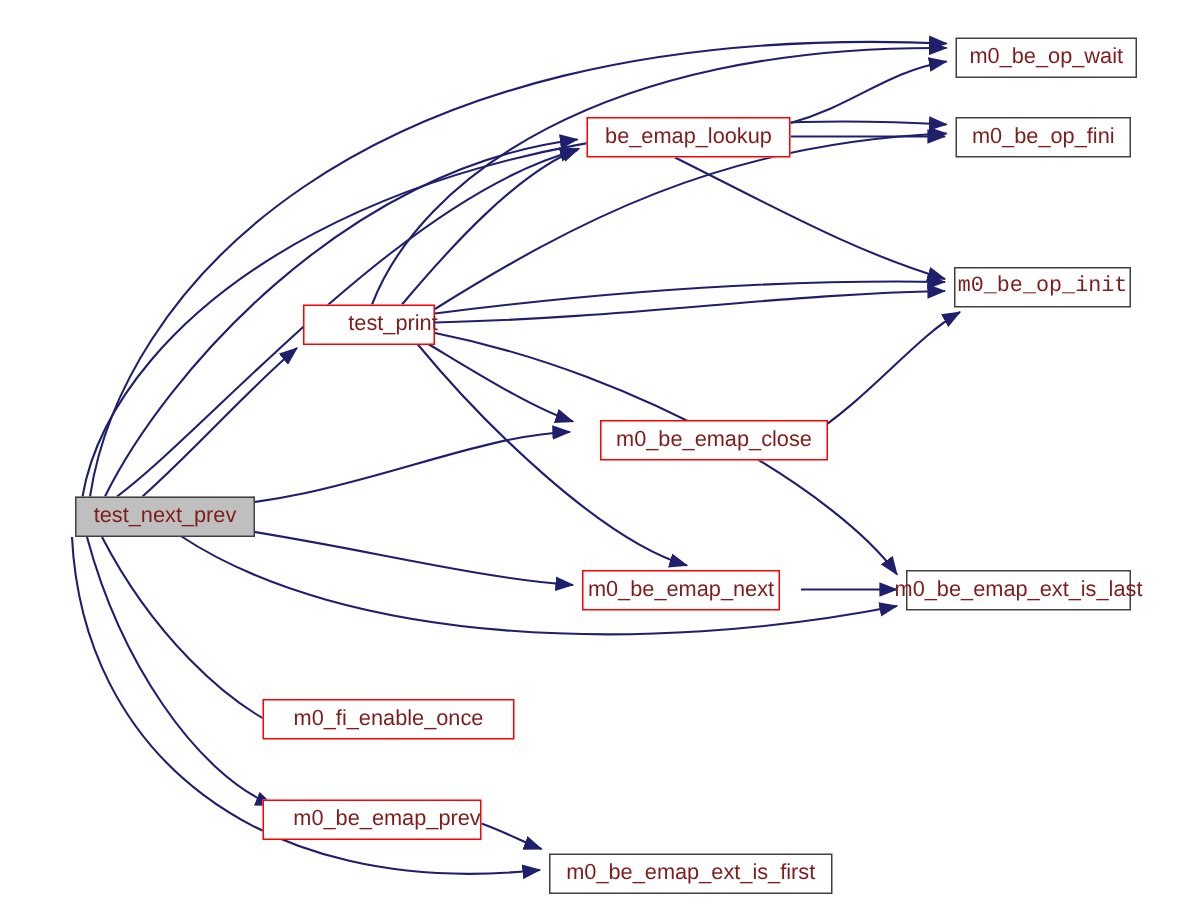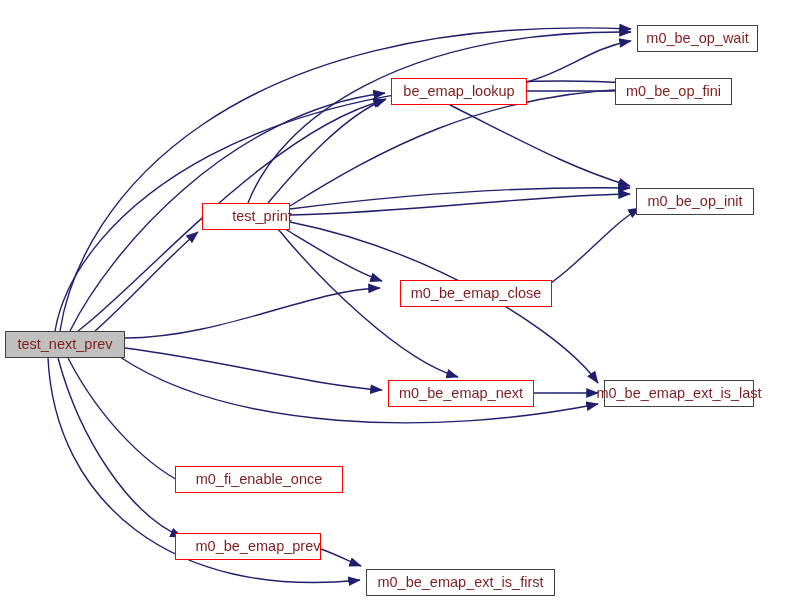--- a/index.html
+++ b/index.html
@@ -42,20 +42,21 @@
   }
   .node-border-red {
     border-color: #ff0000;
     text-align: center;
   }
   .node-border-black {
     border-color: #404040;
   }
   .node-fill-gray {
     background: #bfbfbf;
+    margin-left: 45px;
   }
   .node-label {
     pointer-events: none;
   }
 </style>
 </head>
 <body>
 
 <div id="graph-canvas">
 
@@ -100,30 +101,30 @@
       </div>
       <div class="graph-node node-border-red" style="left: 202px; top: 203px; width: 88px; height: 27px; padding-left: 32px;">
         <span class="node-label">test_print</span>
       </div>
       <div class="graph-node node-border-red" style="left: 391px; top: 78px; width: 136px; height: 27px;">
         <span class="node-label">be_emap_lookup</span>
       </div>
       <div class="graph-node node-border-black" style="left: 637px; top: 25px; width: 121px; height: 27px;">
         <span class="node-label">m0_be_op_wait</span>
       </div>
-      <div class="graph-node node-border-black" style="left: 615px; top: 78px; width: 117px; height: 27px;">
+      <div class="graph-node node-border-black" style="left: 637px; top: 78px; width: 117px; height: 27px;">
         <span class="node-label">m0_be_op_fini</span>
       </div>
-      <div class="graph-node node-border-black" style="left: 636px; top: 188px; width: 118px; height: 27px;">
+      <div class="graph-node node-border-black" style="left: 636px; top: 178px; width: 118px; height: 27px; font-family: Liberation Mono, monospace;">
         <span class="node-label">m0_be_op_init</span>
       </div>
       <div class="graph-node node-border-red" style="left: 386px; top: 280px; width: 152px; height: 27px; margin-left: 14px;">
         <span class="node-label">m0_be_emap_close</span>
       </div>
-      <div class="graph-node node-border-red" style="left: 388px; top: 380px; width: 146px; height: 27px;">
+      <div class="graph-node node-border-red" style="left: 388px; top: 380px; width: 132px; height: 27px;">
         <span class="node-label">m0_be_emap_next</span>
       </div>
       <div class="graph-node node-border-black" style="left: 604px; top: 380px; width: 150px; height: 27px;">
         <span class="node-label">m0_be_emap_ext_is_last</span>
       </div>
       <div class="graph-node node-border-red" style="left: 175px; top: 466px; width: 168px; height: 27px;">
         <span class="node-label">m0_fi_enable_once</span>
       </div>
       <div class="graph-node node-border-red" style="left: 175px; top: 533px; width: 146px; height: 27px; padding-left: 20px;">
         <span class="node-label">m0_be_emap_prev</span>

